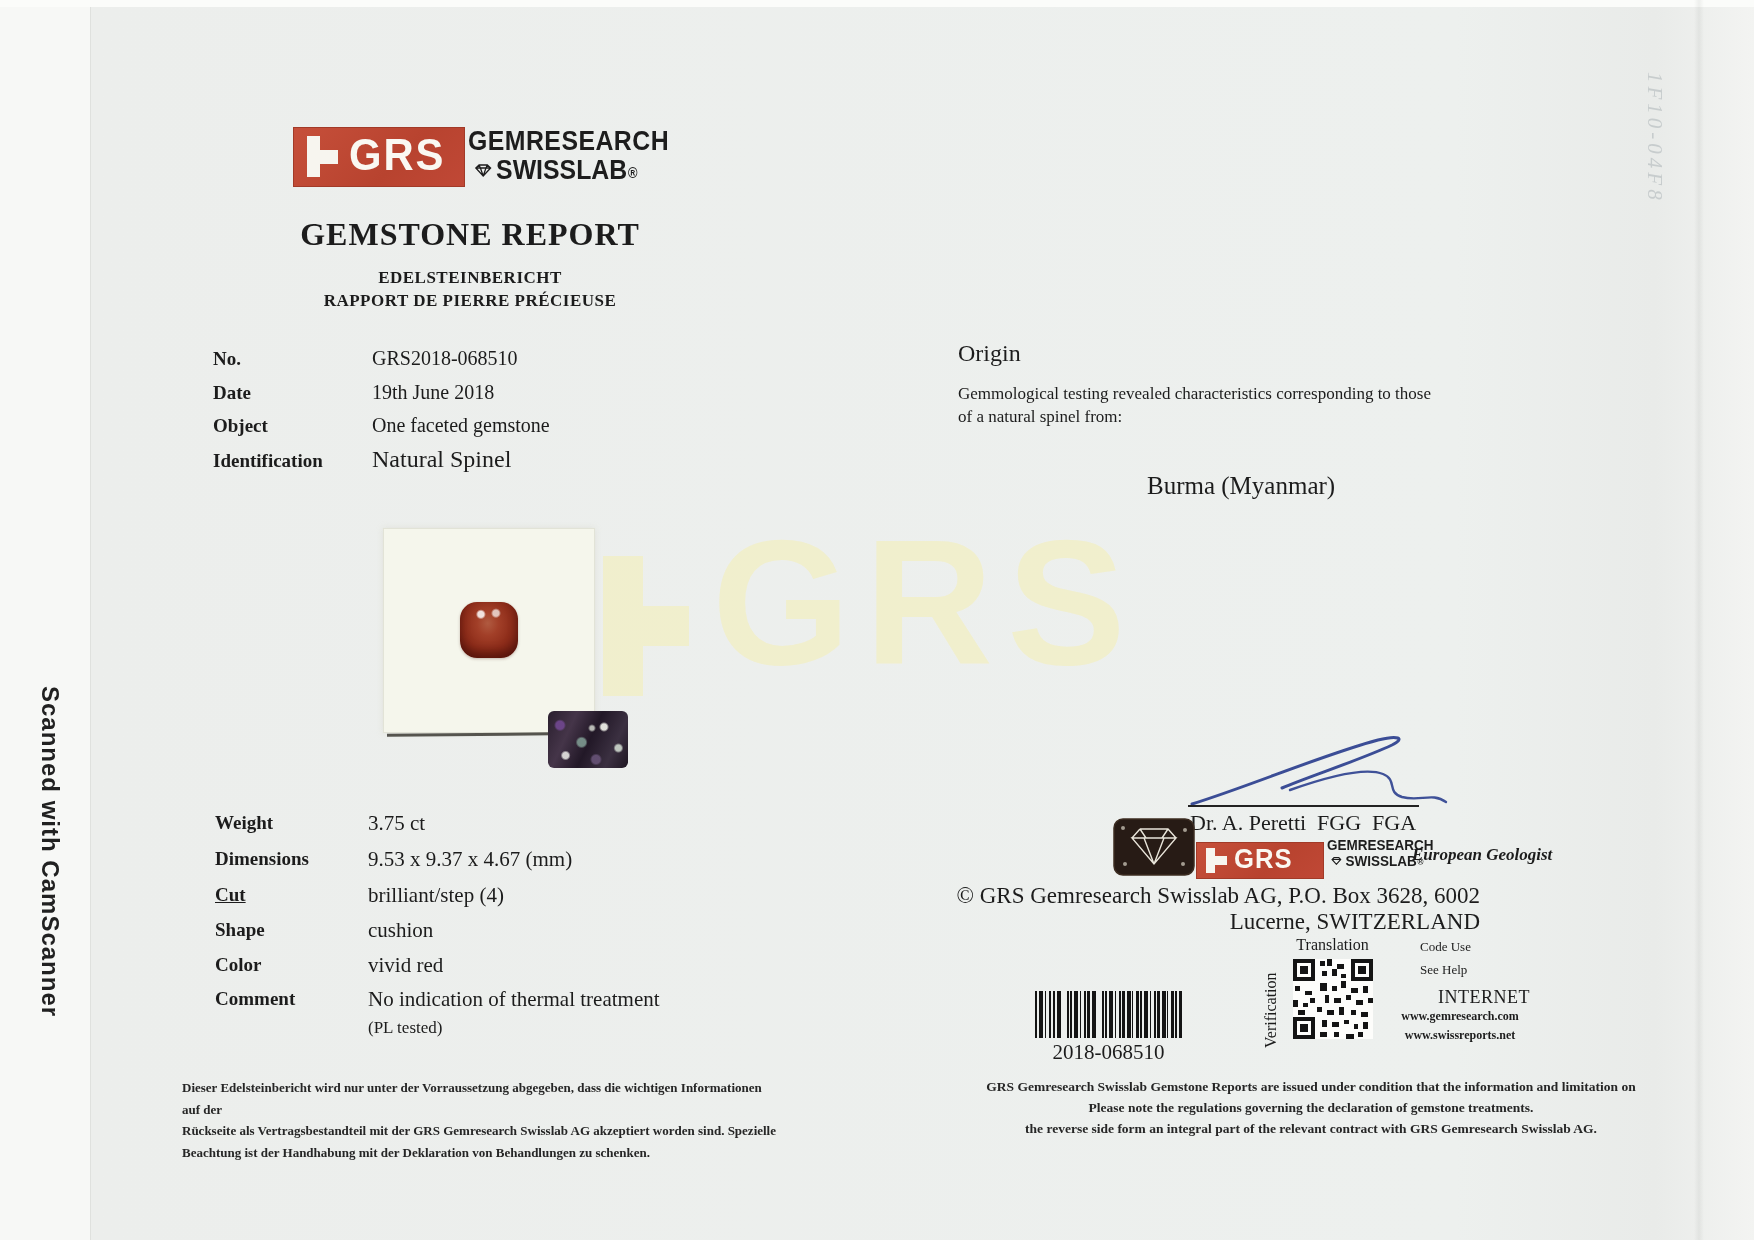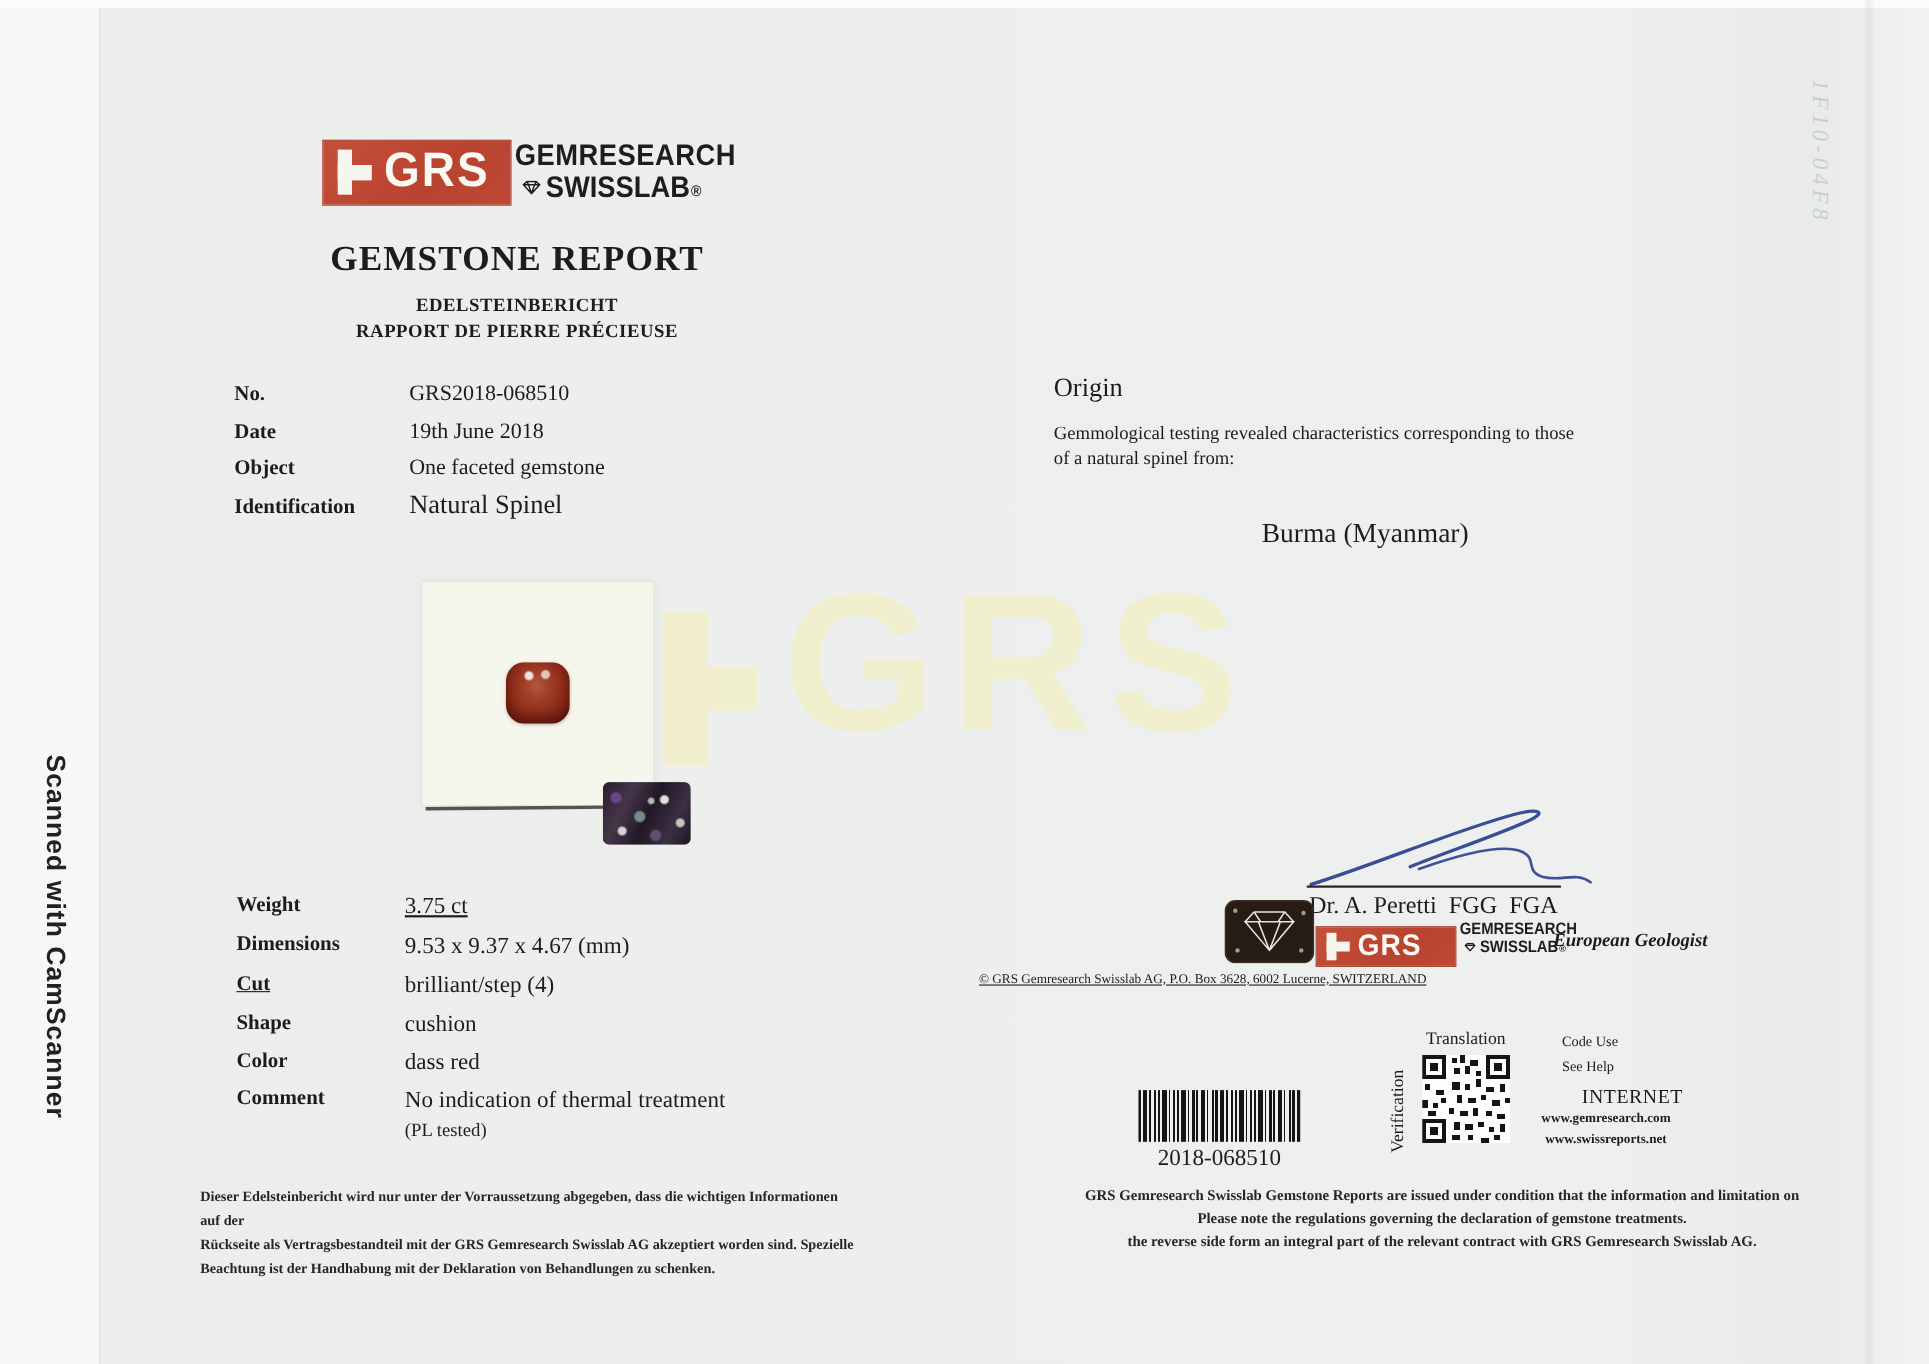--- a/index.html
+++ b/index.html
@@ -97,21 +97,21 @@
   
   .origin-h{position:absolute;left:958px;top:340px;font-size:24px;}
   .origin-p1{position:absolute;left:958px;top:384px;font-size:17px;}
   .origin-p2{position:absolute;left:958px;top:407px;font-size:17px;}
   .origin-v{position:absolute;left:1147px;top:472px;font-size:25px;}
 
   .sig-svg{position:absolute;left:1140px;top:728px;}
   .sig-line{position:absolute;left:1188px;top:805px;width:231px;height:2px;background:#222;}
   .sig-name{position:absolute;left:1190px;top:810px;font-size:22px;white-space:pre;}
   .sig-title{position:absolute;left:1412px;top:845px;font-size:17px;font-style:italic;font-weight:bold;}
-  .address{position:absolute;left:890px;top:883px;width:590px;text-align:left;font-size:12px;text-decoration:underline;}
+  .address{position:absolute;left:890px;top:883px;width:590px;text-align:right;font-size:23px;}
 
   .barcode{position:absolute;left:1035px;top:991px;width:147px;height:47px;
            background:repeating-linear-gradient(90deg,#141414 0 2px,transparent 2px 4px,
              #141414 4px 8px,transparent 8px 10px,#141414 10px 11px,transparent 11px 14px,
              #141414 14px 16px,transparent 16px 17.5px);}
   .barcode-num{position:absolute;left:1035px;top:1040px;width:147px;text-align:center;font-size:21px;}
   .qr-top{position:absolute;left:1285px;top:936px;width:95px;text-align:center;font-size:16px;}
   .qr-side{position:absolute;left:1262px;top:1048px;width:92px;transform:rotate(-90deg);
            transform-origin:0 0;font-size:16px;}
   .qr-box{position:absolute;left:1293px;top:959px;}
@@ -164,29 +164,29 @@
   <div class="f-value serif" style="top:414px;">One faceted gemstone</div>
   <div class="f-label serif" style="top:450px;">Identification</div>
   <div class="f-value serif" style="top:446px;font-size:24px;">Natural Spinel</div>
 
   <div class="photo-card"></div>
   <div class="gem"></div>
   <div class="needle"></div>
   <div class="holo-sticker"></div>
 
   <div class="d-label serif" style="top:812px;">Weight</div>
-  <div class="d-value serif" style="top:811px;text-decoration:underline;">3.75 ct</div>
+  <div class="d-value serif" style="top:811px;">3.75 ct</div>
   <div class="d-label serif" style="top:848px;">Dimensions</div>
   <div class="d-value serif" style="top:847px;">9.53 x 9.37 x 4.67 (mm)</div>
   <div class="d-label serif" style="top:884px;text-decoration:underline;">Cut</div>
   <div class="d-value serif" style="top:883px;">brilliant/step (4)</div>
   <div class="d-label serif" style="top:919px;">Shape</div>
   <div class="d-value serif" style="top:918px;">cushion</div>
   <div class="d-label serif" style="top:954px;">Color</div>
-  <div class="d-value serif" style="top:953px;">dass red</div>
+  <div class="d-value serif" style="top:953px;">vivid red</div>
   <div class="d-label serif" style="top:988px;">Comment</div>
   <div class="d-value serif" style="top:987px;">No indication of thermal treatment</div>
   <div class="comment-note serif">(PL tested)</div>
 
   <div class="legal-de serif">
     <div>Dieser Edelsteinbericht wird nur unter der Vorraussetzung abgegeben, dass die wichtigen Informationen auf der</div>
     <div>Rückseite als Vertragsbestandteil mit der GRS Gemresearch Swisslab AG akzeptiert worden sind. Spezielle</div>
     <div>Beachtung ist der Handhabung mit der Deklaration von Behandlungen zu schenken.</div>
   </div>
 

